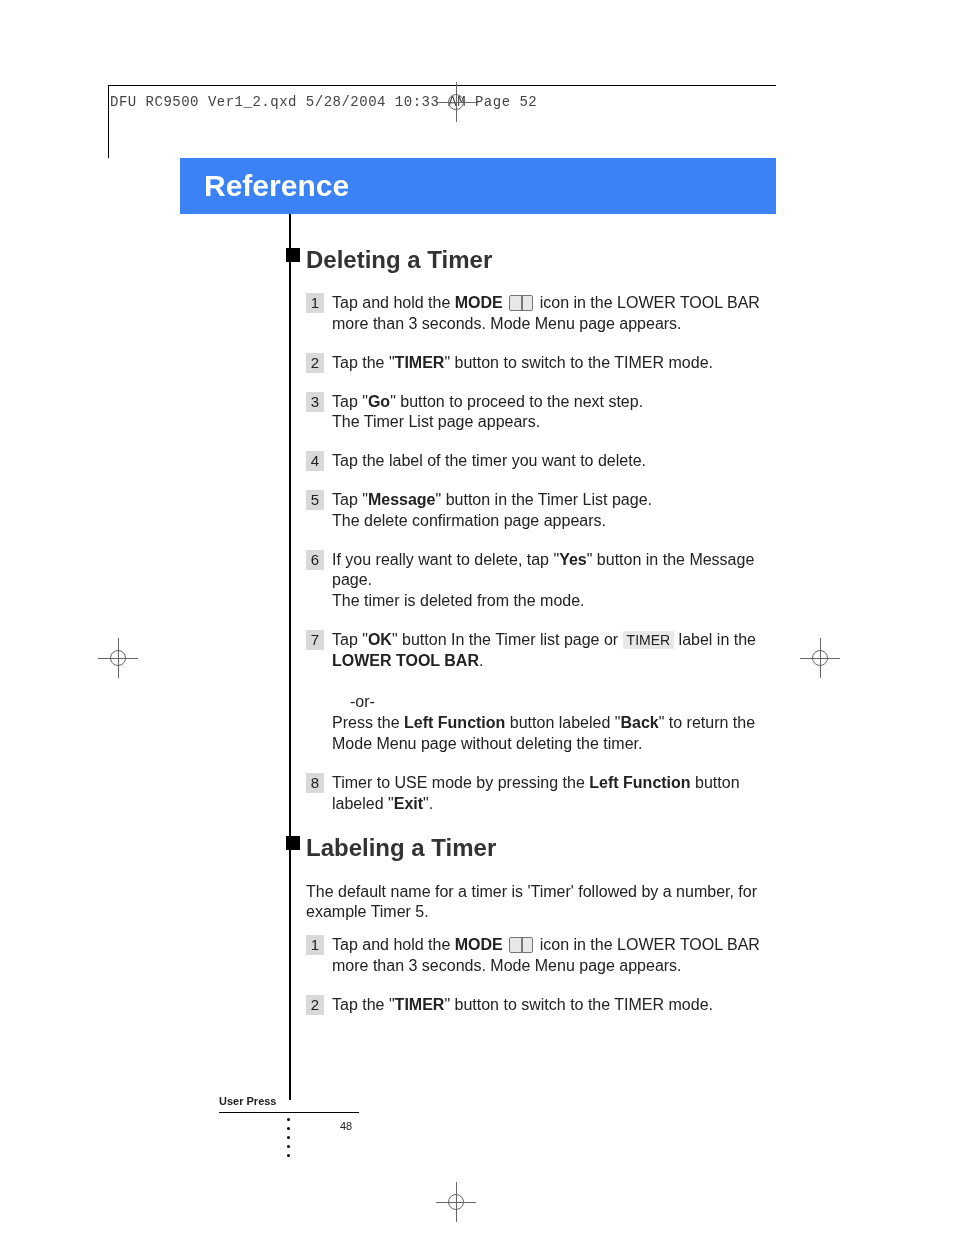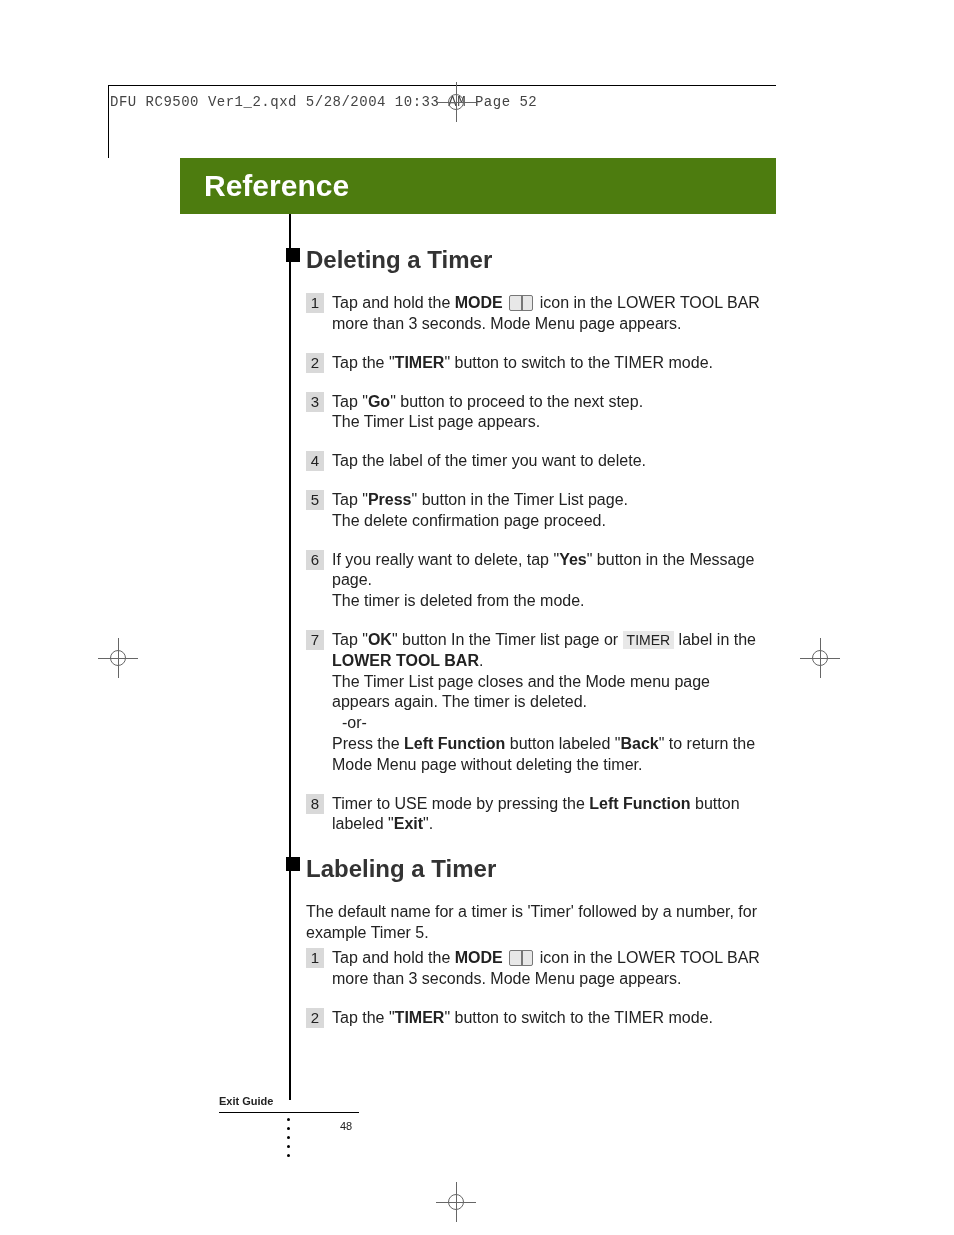--- a/index.html
+++ b/index.html
@@ -39,21 +39,21 @@
     height: 73px;
     background: #000;
   }
   
   .title-bar {
     position: absolute;
     left: 180px;
     top: 158px;
     width: 596px;
     height: 56px;
-    background: #4d7c0f;
+    background: #3b82f6;
     display: flex;
     align-items: center;
     padding-left: 24px;
     box-sizing: border-box;
   }
   .title-bar span {
     color: #fff;
     font-size: 30px;
     font-weight: bold;
   }
@@ -84,21 +84,21 @@
   .section-title::before{
     content:"";
     position:absolute;
     left:-20px;
     top:4px;
     width:14px;
     height:14px;
     background:#000;
   }
   .intro{
-    margin:2px 0 4px 10px;
+    margin:2px 0 12px 10px;
   }
   .step {
     display: flex;
     margin: 0 0 18px 10px;
   }
   .step .num {
     background: #d9d9d9;
     width: 18px;
     height: 20px;
     text-align: center;
@@ -130,21 +130,21 @@
     height: 100%;
     background: #777;
   }
   .label-box {
     display: inline-block;
     background: #e8e8e8;
     padding: 0 4px;
     font-size: 14px;
   }
   .or-line{
-    margin-left:10px;
+    margin-left:18px;
   }
   .footer-label{
     position:absolute;
     left:219px;
     top:1095px;
     font-size:11px;
     font-weight:bold;
   }
   .footer-rule{
     position:absolute;
@@ -235,38 +235,38 @@
   <div class="step">
     <div class="num">4</div>
     <div class="body">
       <span>Tap the label of the timer you want to delete.</span><br>
     </div>
   </div>
 
   <div class="step">
     <div class="num">5</div>
     <div class="body">
-      <span>Tap "</span><b>Press</b><span>" button in the Timer List page.</span><br>
-      <span>The delete confirmation page proceed.</span>
+      <span>Tap "</span><b>Message</b><span>" button in the Timer List page.</span><br>
+      <span>The delete confirmation page appears.</span>
     </div>
   </div>
 
   <div class="step">
     <div class="num">6</div>
     <div class="body">
       <span>If you really want to delete, tap "</span><b>Yes</b><span>" button in the Message page.</span><br>
       <span>The timer is deleted from the mode.</span>
     </div>
   </div>
 
   <div class="step">
     <div class="num">7</div>
     <div class="body">
       <span>Tap "</span><b>OK</b><span>" button In the Timer list page or </span><span class="label-box">TIMER</span><span> label in the </span><b>LOWER TOOL BAR</b><span>.</span><br>
-      <span>The Timer List page closes and the Mode menu page appears again. The timer is deleted.</span><br>
+      <br>
       <span class="or-line">-or-</span><br>
       <span>Press the </span><b>Left Function</b><span> button labeled "</span><b>Back</b><span>" to return the Mode Menu page without deleting the timer.</span>
     </div>
   </div>
 
   <div class="step">
     <div class="num">8</div>
     <div class="body">
       <span>Timer to USE mode by pressing the </span><b>Left Function</b><span> button labeled "</span><b>Exit</b><span>".</span>
     </div>
@@ -286,21 +286,21 @@
 
   <div class="step">
     <div class="num">2</div>
     <div class="body">
       <span>Tap the "</span><b>TIMER</b><span>" button to switch to the TIMER mode.</span>
     </div>
   </div>
 
 </div>
 
-<div class="footer-label">Exit Guide</div>
+<div class="footer-label">User Press</div>
 <div class="footer-rule"></div>
 <div class="page-num">48</div>
 <div class="dots">
     <span></span>
     <span></span>
     <span></span>
     <span></span>
     <span></span>
   </div>
 

